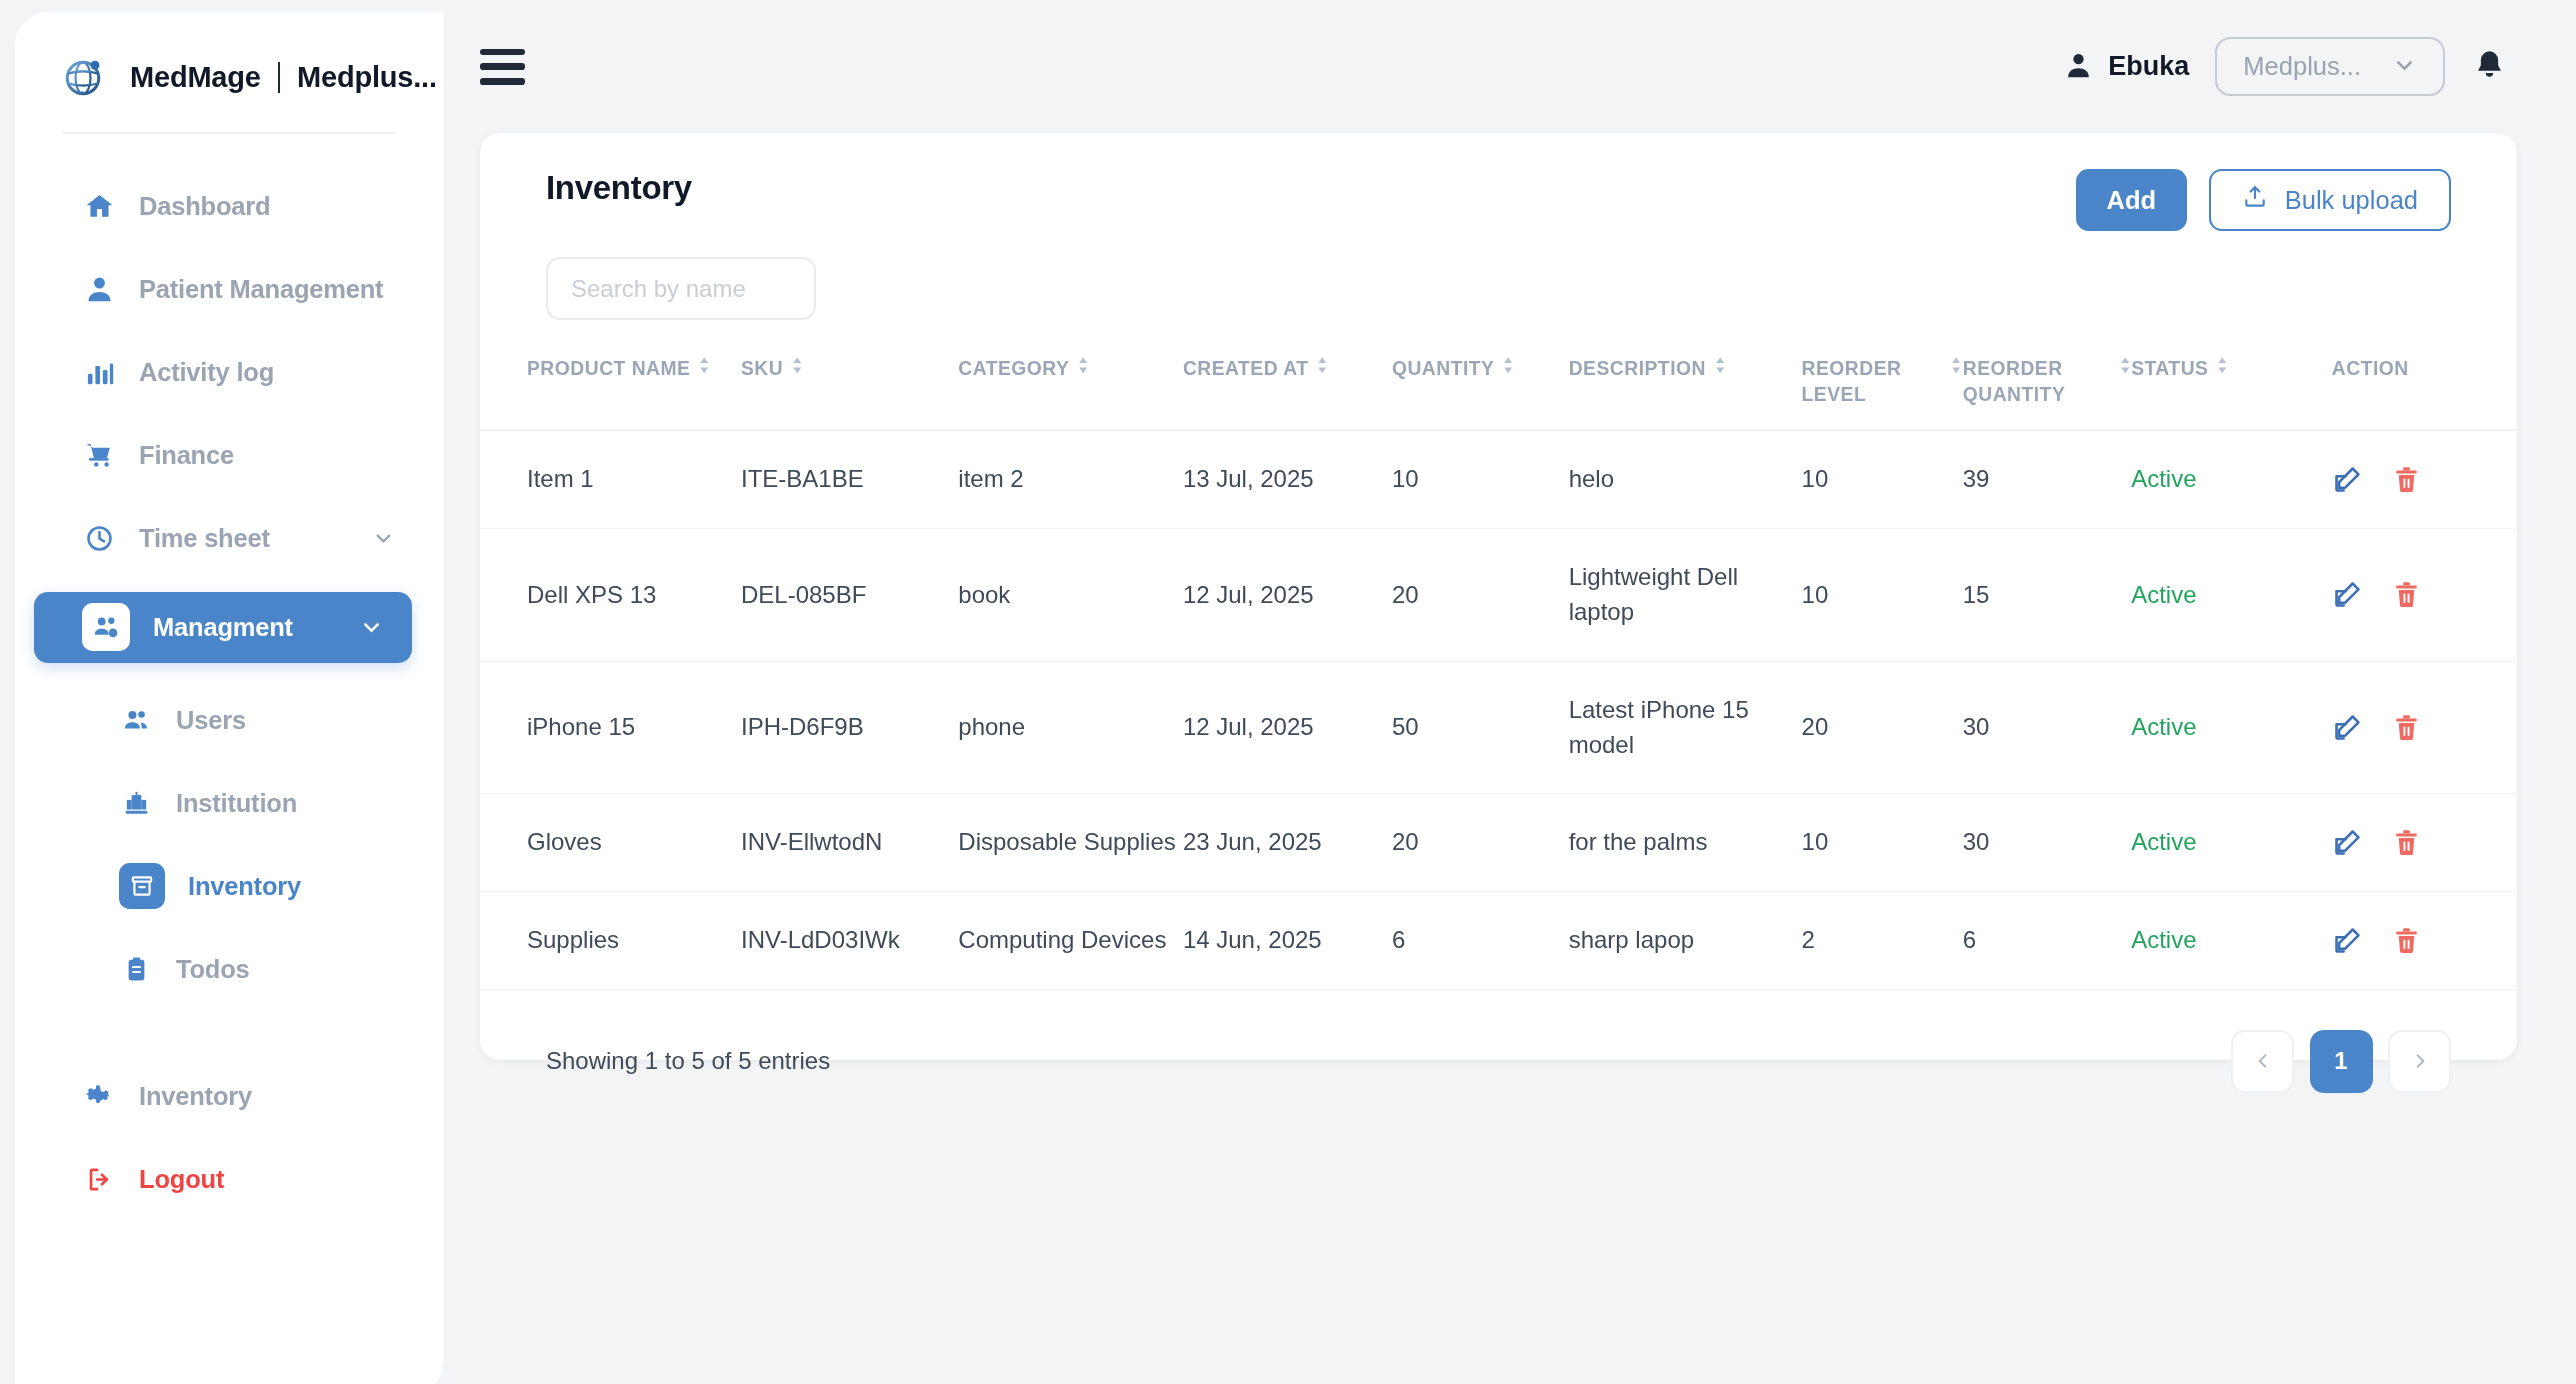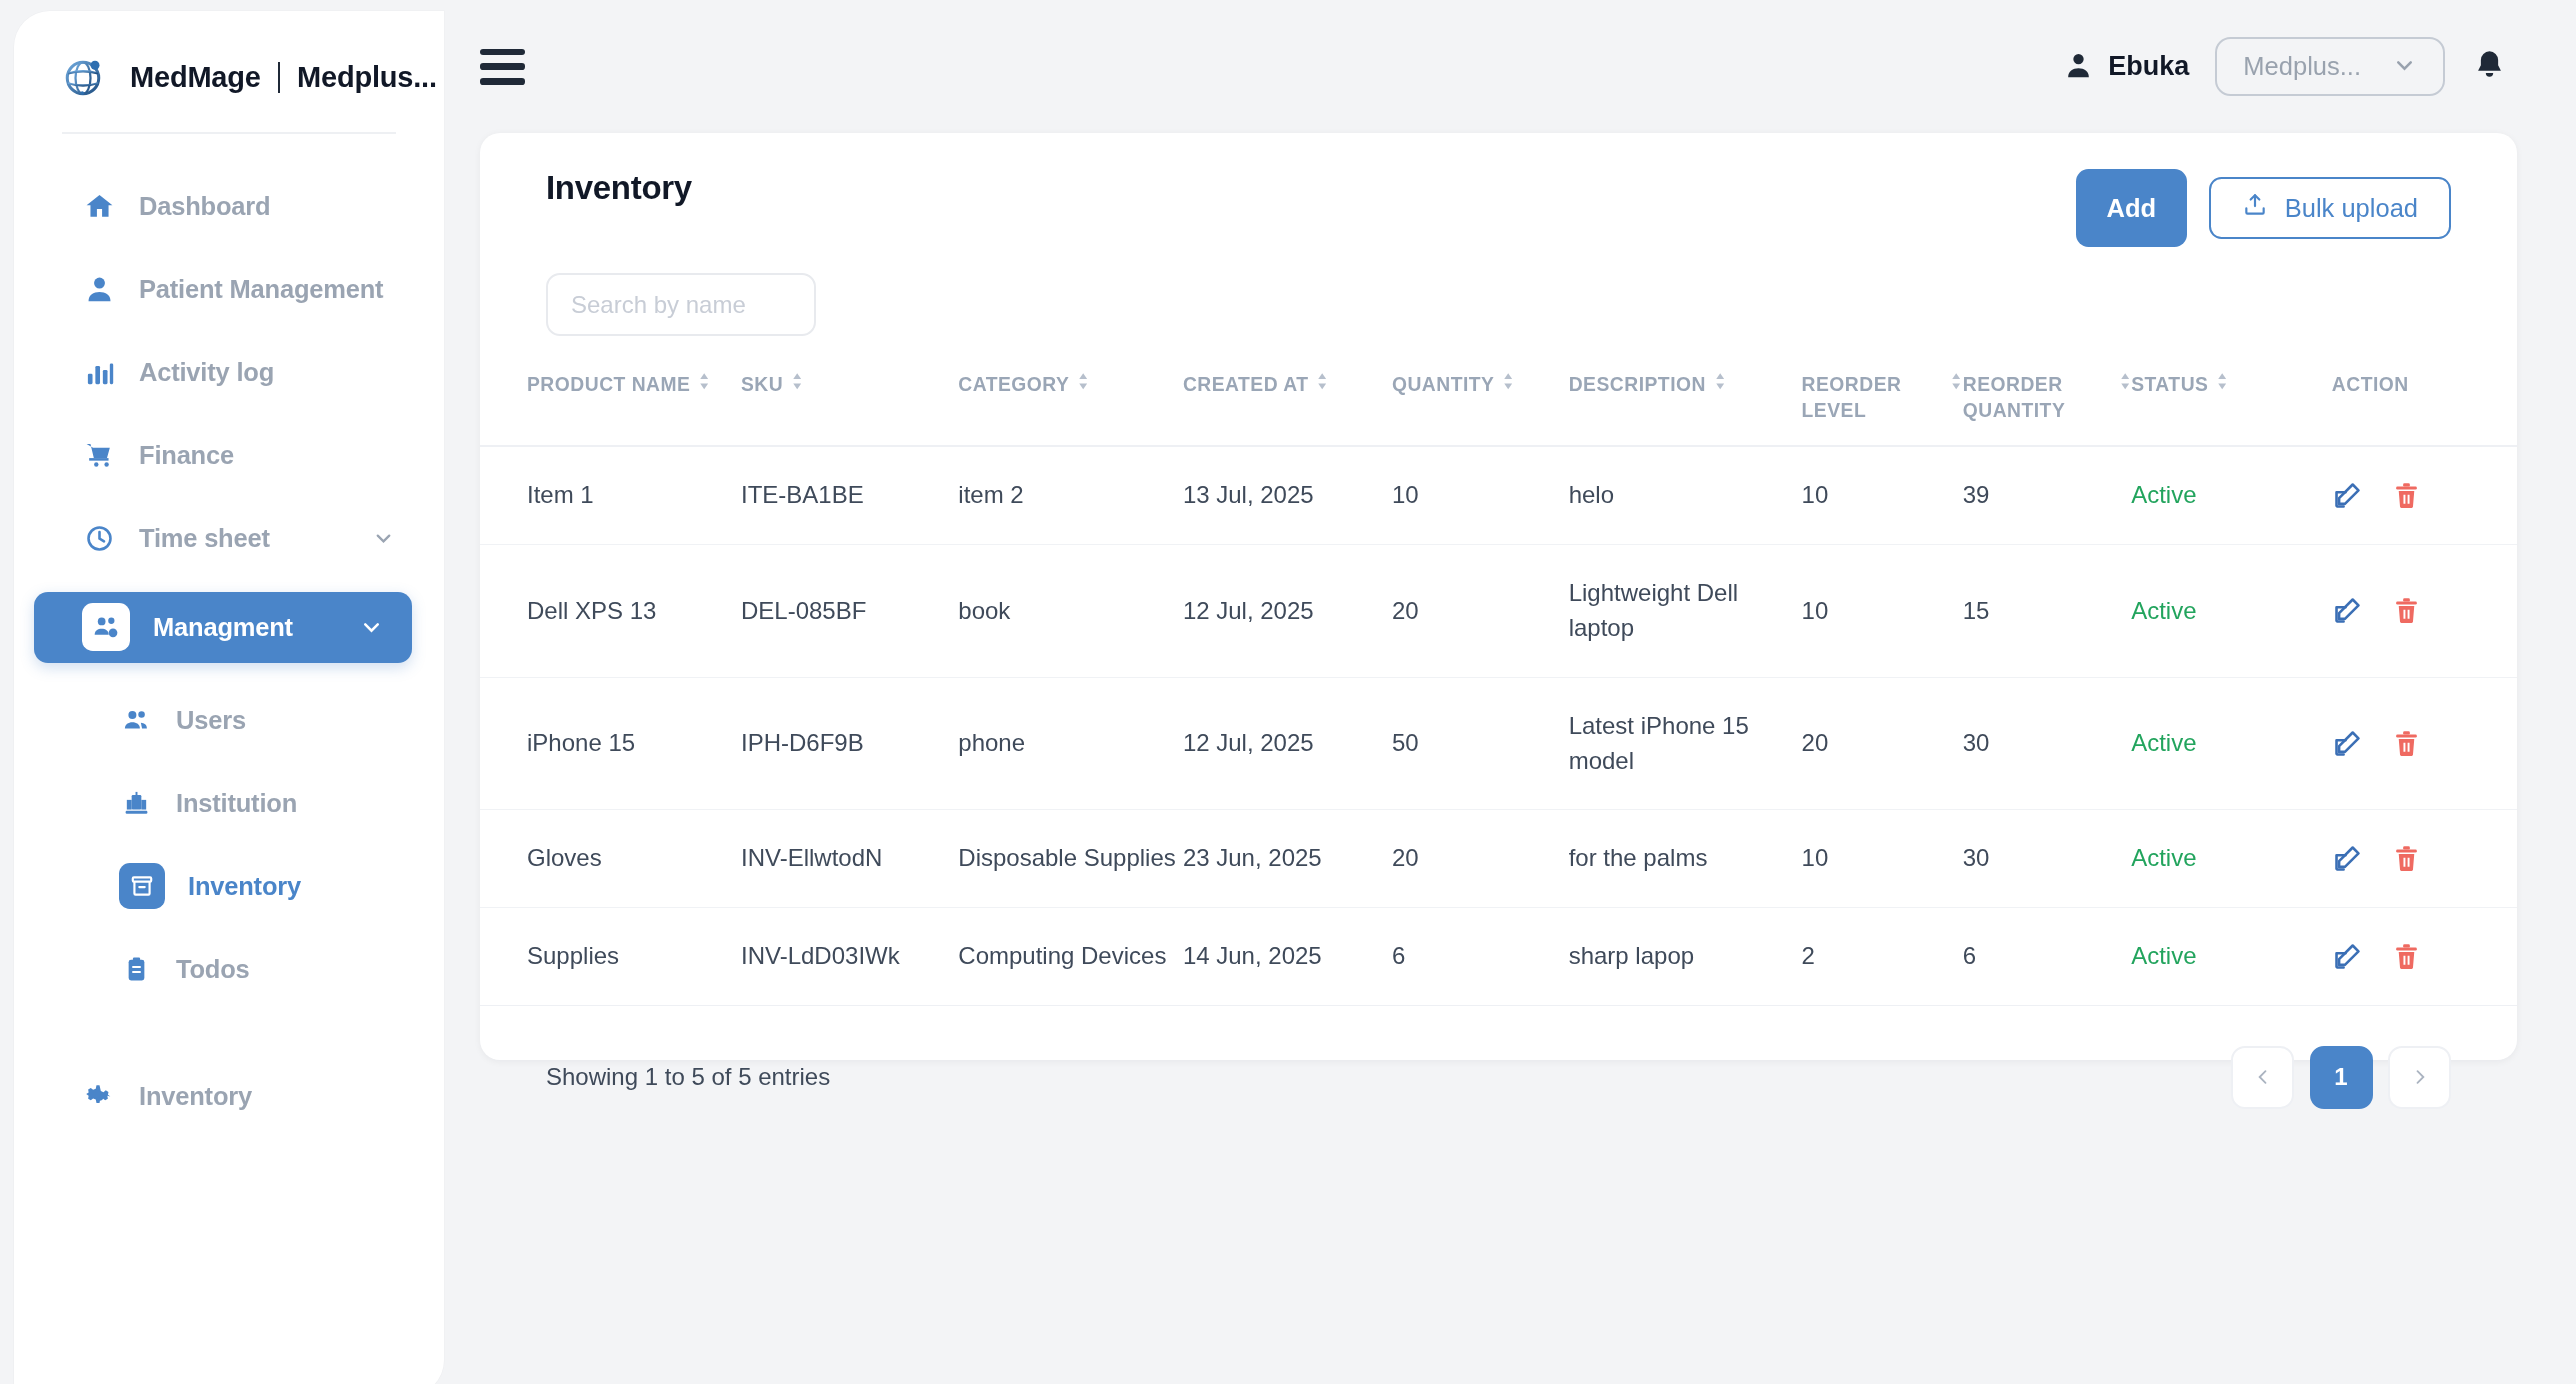--- a/index.html
+++ b/index.html
@@ -80,21 +80,21 @@
   .card {
     margin: 0 59px 0 37px; background: #ffffff; border-radius: 20px;
     padding: 36px 0 0 0; box-shadow: 0 1.5px 7.7px rgba(16,24,40,0.05);
     min-height: 927px; max-height: 927px;
   }
   .card-head { display: flex; align-items: flex-start; padding: 0 66px 0 66px; }
   .card-title { font-size: 33px; font-weight: 700; color: #111827; letter-spacing: -0.3px; }
   .card-actions { margin-left: auto; display: flex; align-items: center; gap: 21.6px; }
   .btn-add {
     background: #4a85c9; color: #fff; border: none; border-radius: 12.4px;
-    height: 78px; padding: 0 31px; font-size: 25.5px; font-weight: 700;
+    height: 62px; padding: 0 31px; font-size: 25.5px; font-weight: 700;
     font-family: inherit; cursor: pointer;
   }
   .btn-bulk {
     background: #fff; color: #4a85c9; border: 2.3px solid #4a85c9; border-radius: 12.4px;
     height: 62px; padding: 0 31px; font-size: 25.5px; font-weight: 500;
     display: flex; align-items: center; gap: 17px; font-family: inherit; cursor: pointer;
   }
   .search-wrap { padding: 26px 66px 0 66px; }
   .search-input {
     width: 270px; height: 63px; border: 2.3px solid #e8eaee; border-radius: 14px;
@@ -301,20 +301,30 @@
       <div class="nav-bottom">
         <div class="nav-item">
           <span class="ico">
             <svg viewBox="0 0 24 24" width="29" height="29" fill="#4a85c9">
                 <path d="M12 8.4a3.6 3.6 0 1 0 0 7.2 3.6 3.6 0 0 0 0-7.2zm9 3.6-2-1.4.4-2.4-2.2-1.3-1.9 1.5-2.2-.9L12 2.6h-2.5L8.9 5.5l-2.2.9L4.8 4.9 2.6 6.2 3 8.6l-2 1.4 2 1.4-.4 2.4 2.2 1.3 1.9-1.5 2.2.9.6 2.9H12l.6-2.9 2.2-.9 1.9 1.5 2.2-1.3-.4-2.4z"></path>
               </svg>
           </span>
           <span class="lbl">Inventory</span>
         </div>
 
+        <div class="nav-item logout">
+          <span class="ico">
+            <svg viewBox="0 0 24 24" width="29" height="29" fill="none" stroke="#ef4444" stroke-width="2.2" stroke-linecap="round" stroke-linejoin="round">
+                <path d="M10 4H6a1 1 0 0 0-1 1v14a1 1 0 0 0 1 1h4"></path>
+                <path d="M14 8l4 4-4 4"></path>
+                <path d="M18 12h-8"></path>
+              </svg>
+          </span>
+          <span class="lbl">Logout</span>
+        </div>
       </div>
 
     </nav>
   </aside>
 
   <main class="main">
 
     <header class="topbar">
       <div class="hamburger">
         <span></span>

